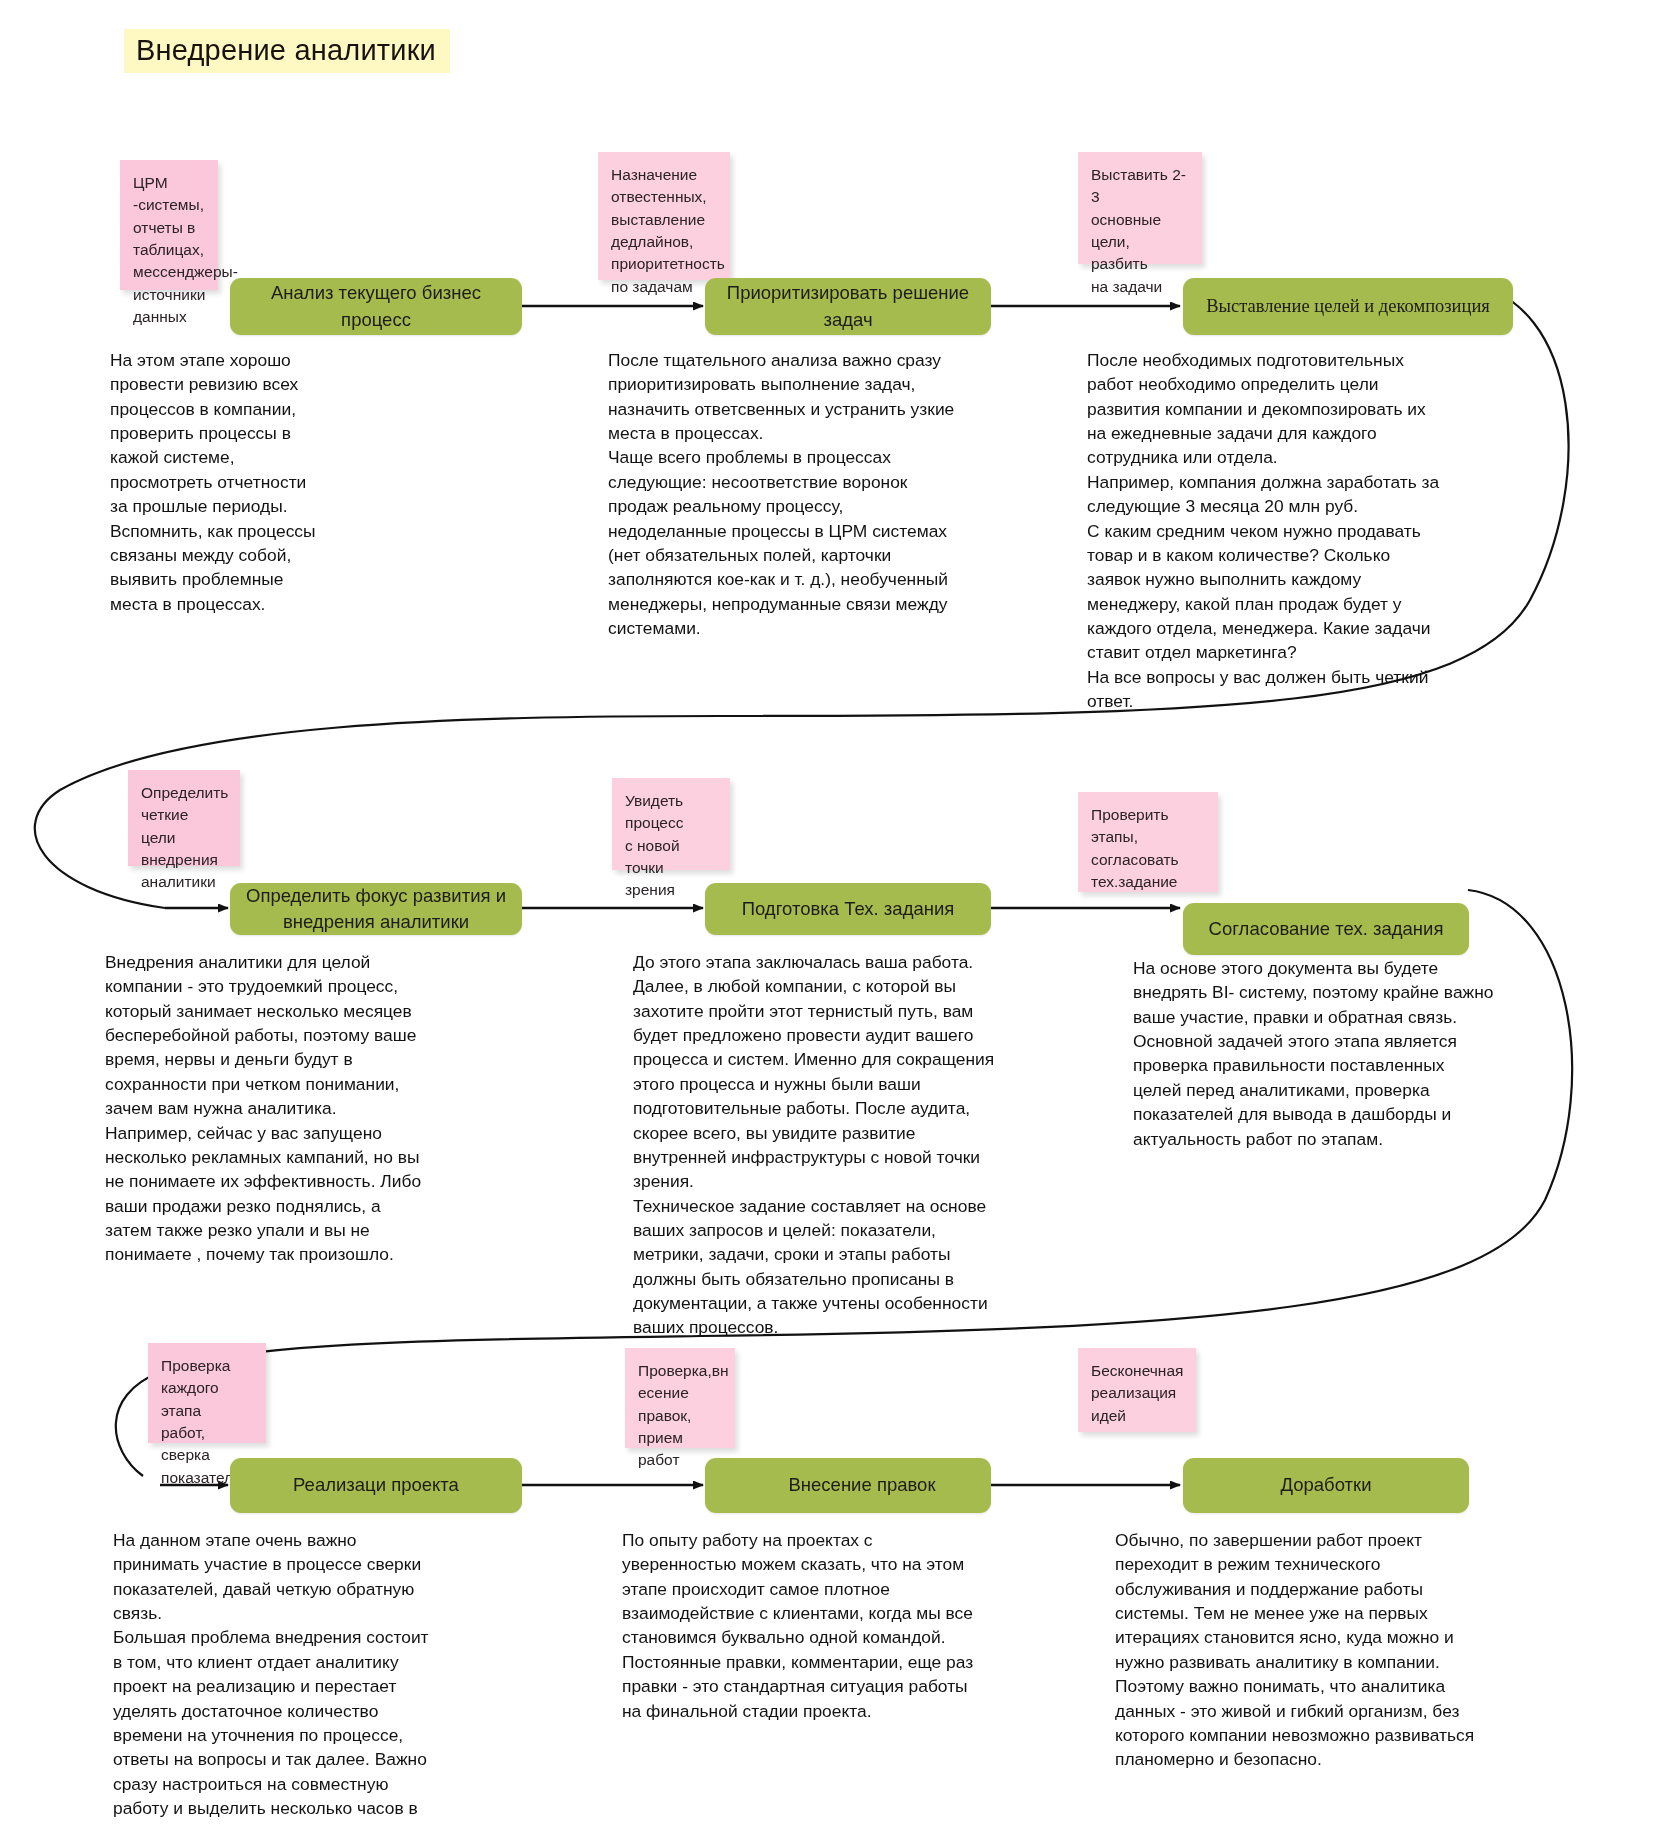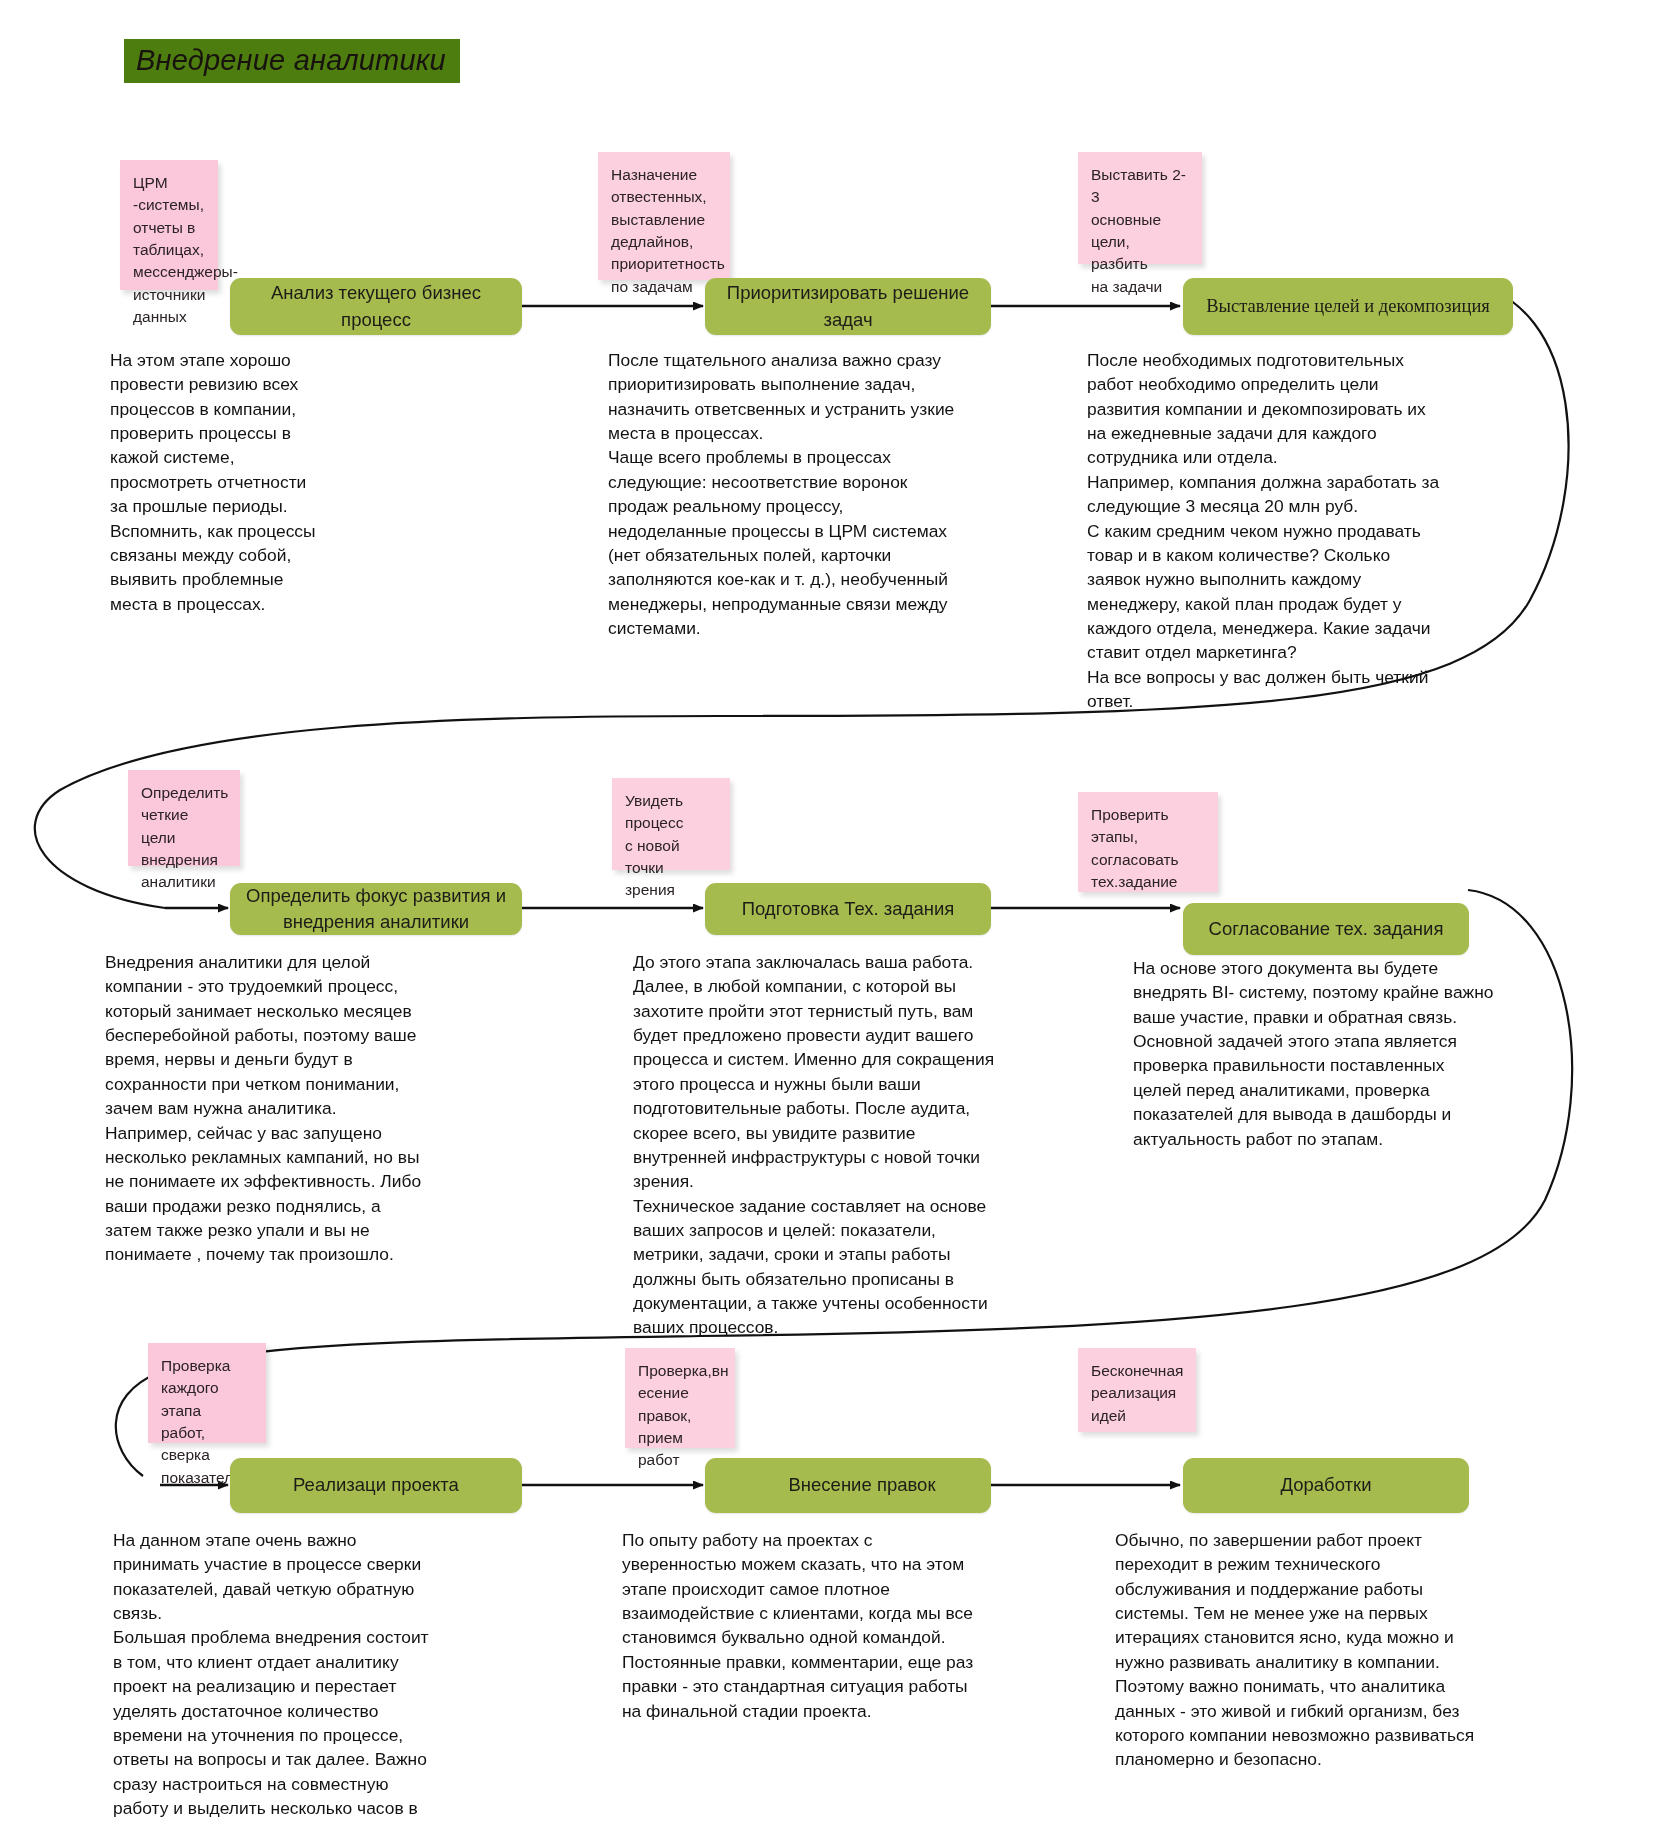--- a/index.html
+++ b/index.html
@@ -5,25 +5,25 @@
   html,body{margin:0;padding:0;background:#ffffff;}
   body{
     width:1680px;height:1829px;position:relative;overflow:hidden;
     font-family:"Liberation Sans", sans-serif;
     color:#111;
   }
   #canvas{position:absolute;inset:0;}
   svg.connectors{position:absolute;left:0;top:0;width:1680px;height:1829px;pointer-events:none;}
 
   .title-chip{
-    position:absolute;left:124px;top:39px;
-    background:#4d7c0f;
+    position:absolute;left:124px;top:29px;
+    background:#fef9c3;
     padding:6px 14px 8px 12px;
     font-size:29px;line-height:1.05;color:#18130f;
-    letter-spacing:.2px;white-space:nowrap;font-style:italic;
+    letter-spacing:.2px;white-space:nowrap;
   }
 
   .note{
     position:absolute;
     background:#fbc7da;
     color:#2a2226;
     font-size:15.5px;
     line-height:1.44;
     padding:12px 13px 10px 13px;
     box-shadow:3px 4px 5px rgba(0,0,0,.13);

